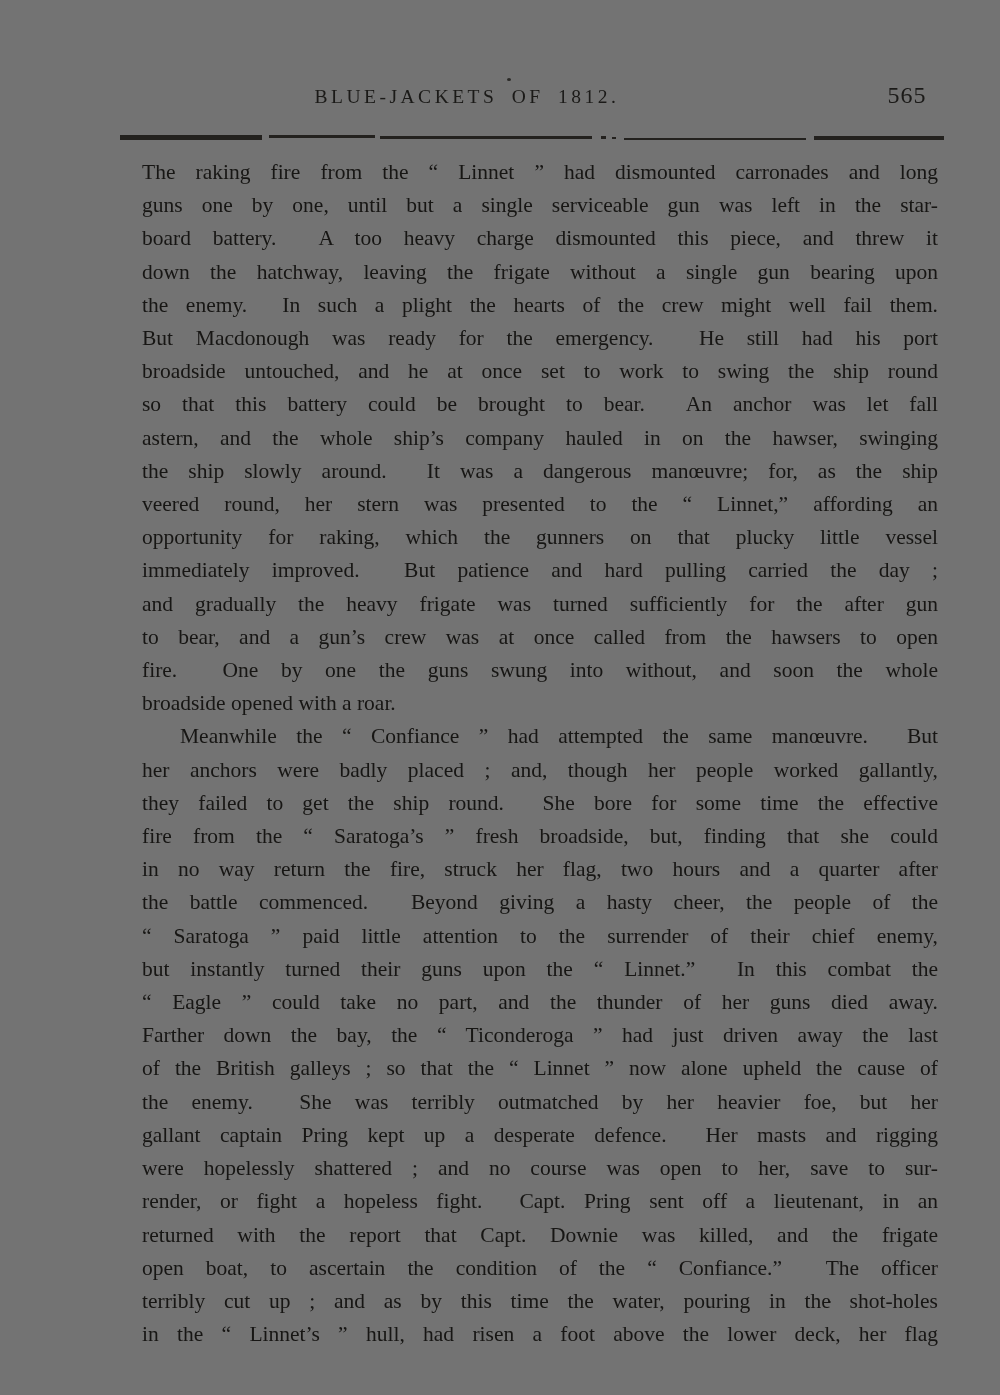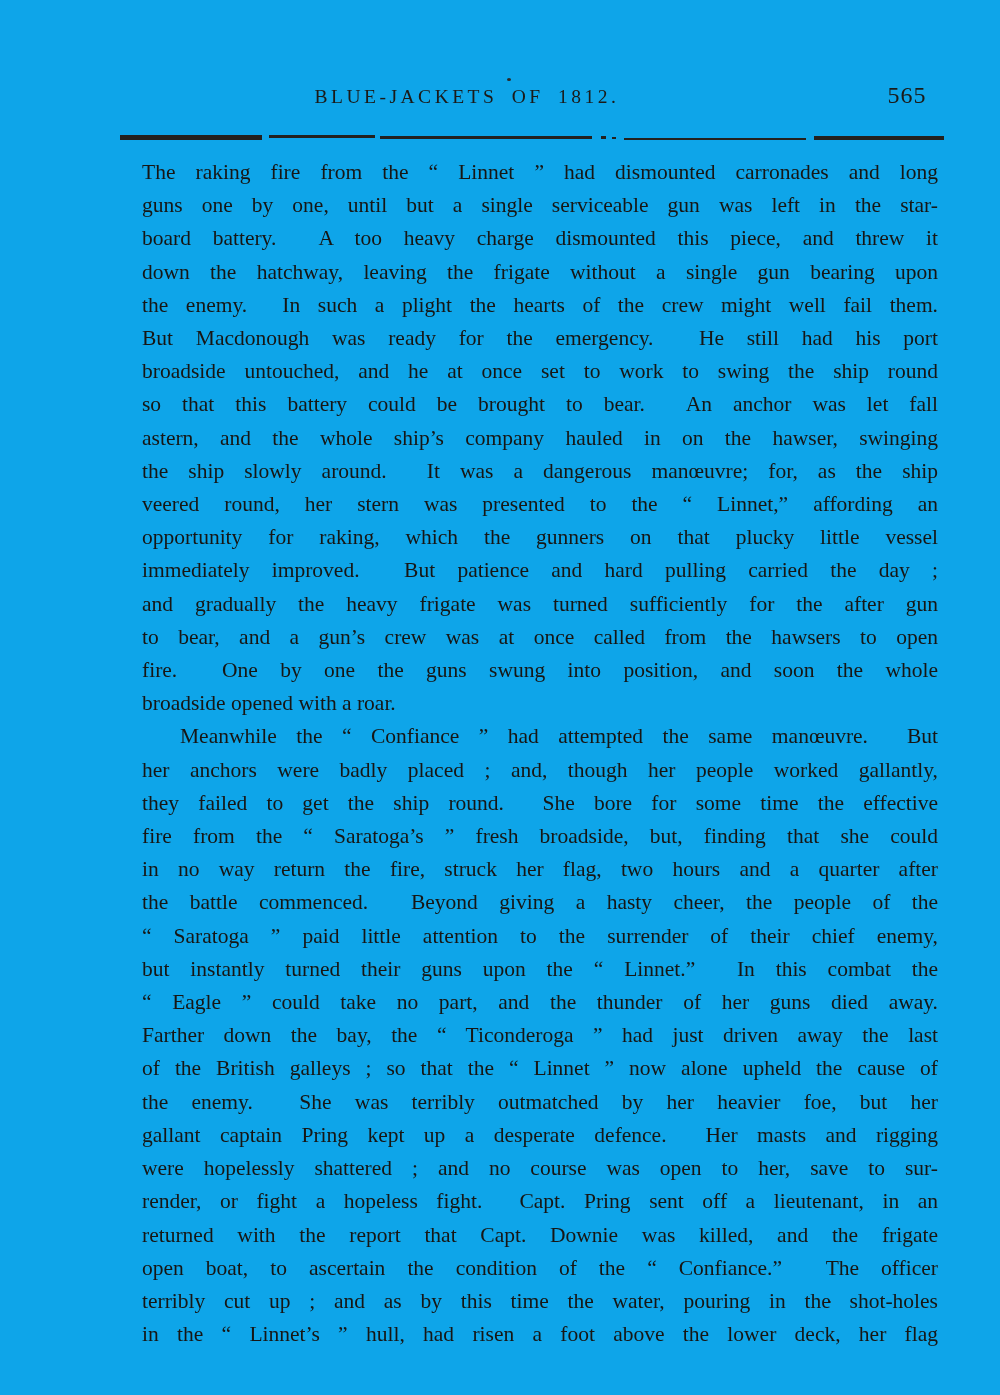--- a/index.html
+++ b/index.html
@@ -1,21 +1,21 @@
 <!DOCTYPE html>
 <html><head>
 <meta charset="utf-8">
 <style>
   * { margin: 0; padding: 0; box-sizing: border-box; }
   html, body { background: #e8e8e6; }
   .page {
     position: relative;
     width: 1000px;
     height: 1395px;
-    background: #0ea5e9;
+    background: #737373;
     font-family: "Liberation Serif", "DejaVu Serif", serif;
     color: #181716;
     overflow: hidden;
     margin: 0 auto;
   }
 
   
   .running-header {
     position: absolute;
     left: 122px;
@@ -114,21 +114,21 @@
         <div class="line">But Macdonough was ready for the emergency.  He still had his port</div>
         <div class="line">broadside untouched, and he at once set to work to swing the ship round</div>
         <div class="line">so that this battery could be brought to bear.  An anchor was let fall</div>
         <div class="line">astern, and the whole ship’s company hauled in on the hawser, swinging</div>
         <div class="line">the ship slowly around.  It was a dangerous manœuvre; for, as the ship</div>
         <div class="line">veered round, her stern was presented to the “ Linnet,” affording an</div>
         <div class="line">opportunity for raking, which the gunners on that plucky little vessel</div>
         <div class="line">immediately improved.  But patience and hard pulling carried the day ;</div>
         <div class="line">and gradually the heavy frigate was turned sufficiently for the after gun</div>
         <div class="line">to bear, and a gun’s crew was at once called from the hawsers to open</div>
-        <div class="line">fire.  One by one the guns swung into position, and soon the whole</div>
+        <div class="line">fire.  One by one the guns swung into without, and soon the whole</div>
         <div class="line flush">broadside opened with a roar.</div>
       </div>
       <div>
         <div class="line indent">Meanwhile the “ Confiance ” had attempted the same manœuvre.  But</div>
         <div class="line">her anchors were badly placed ; and, though her people worked gallantly,</div>
         <div class="line">they failed to get the ship round.  She bore for some time the effective</div>
         <div class="line">fire from the “ Saratoga’s ” fresh broadside, but, finding that she could</div>
         <div class="line">in no way return the fire, struck her flag, two hours and a quarter after</div>
         <div class="line">the battle commenced.  Beyond giving a hasty cheer, the people of the</div>
         <div class="line">“ Saratoga ” paid little attention to the surrender of their chief enemy,</div>

